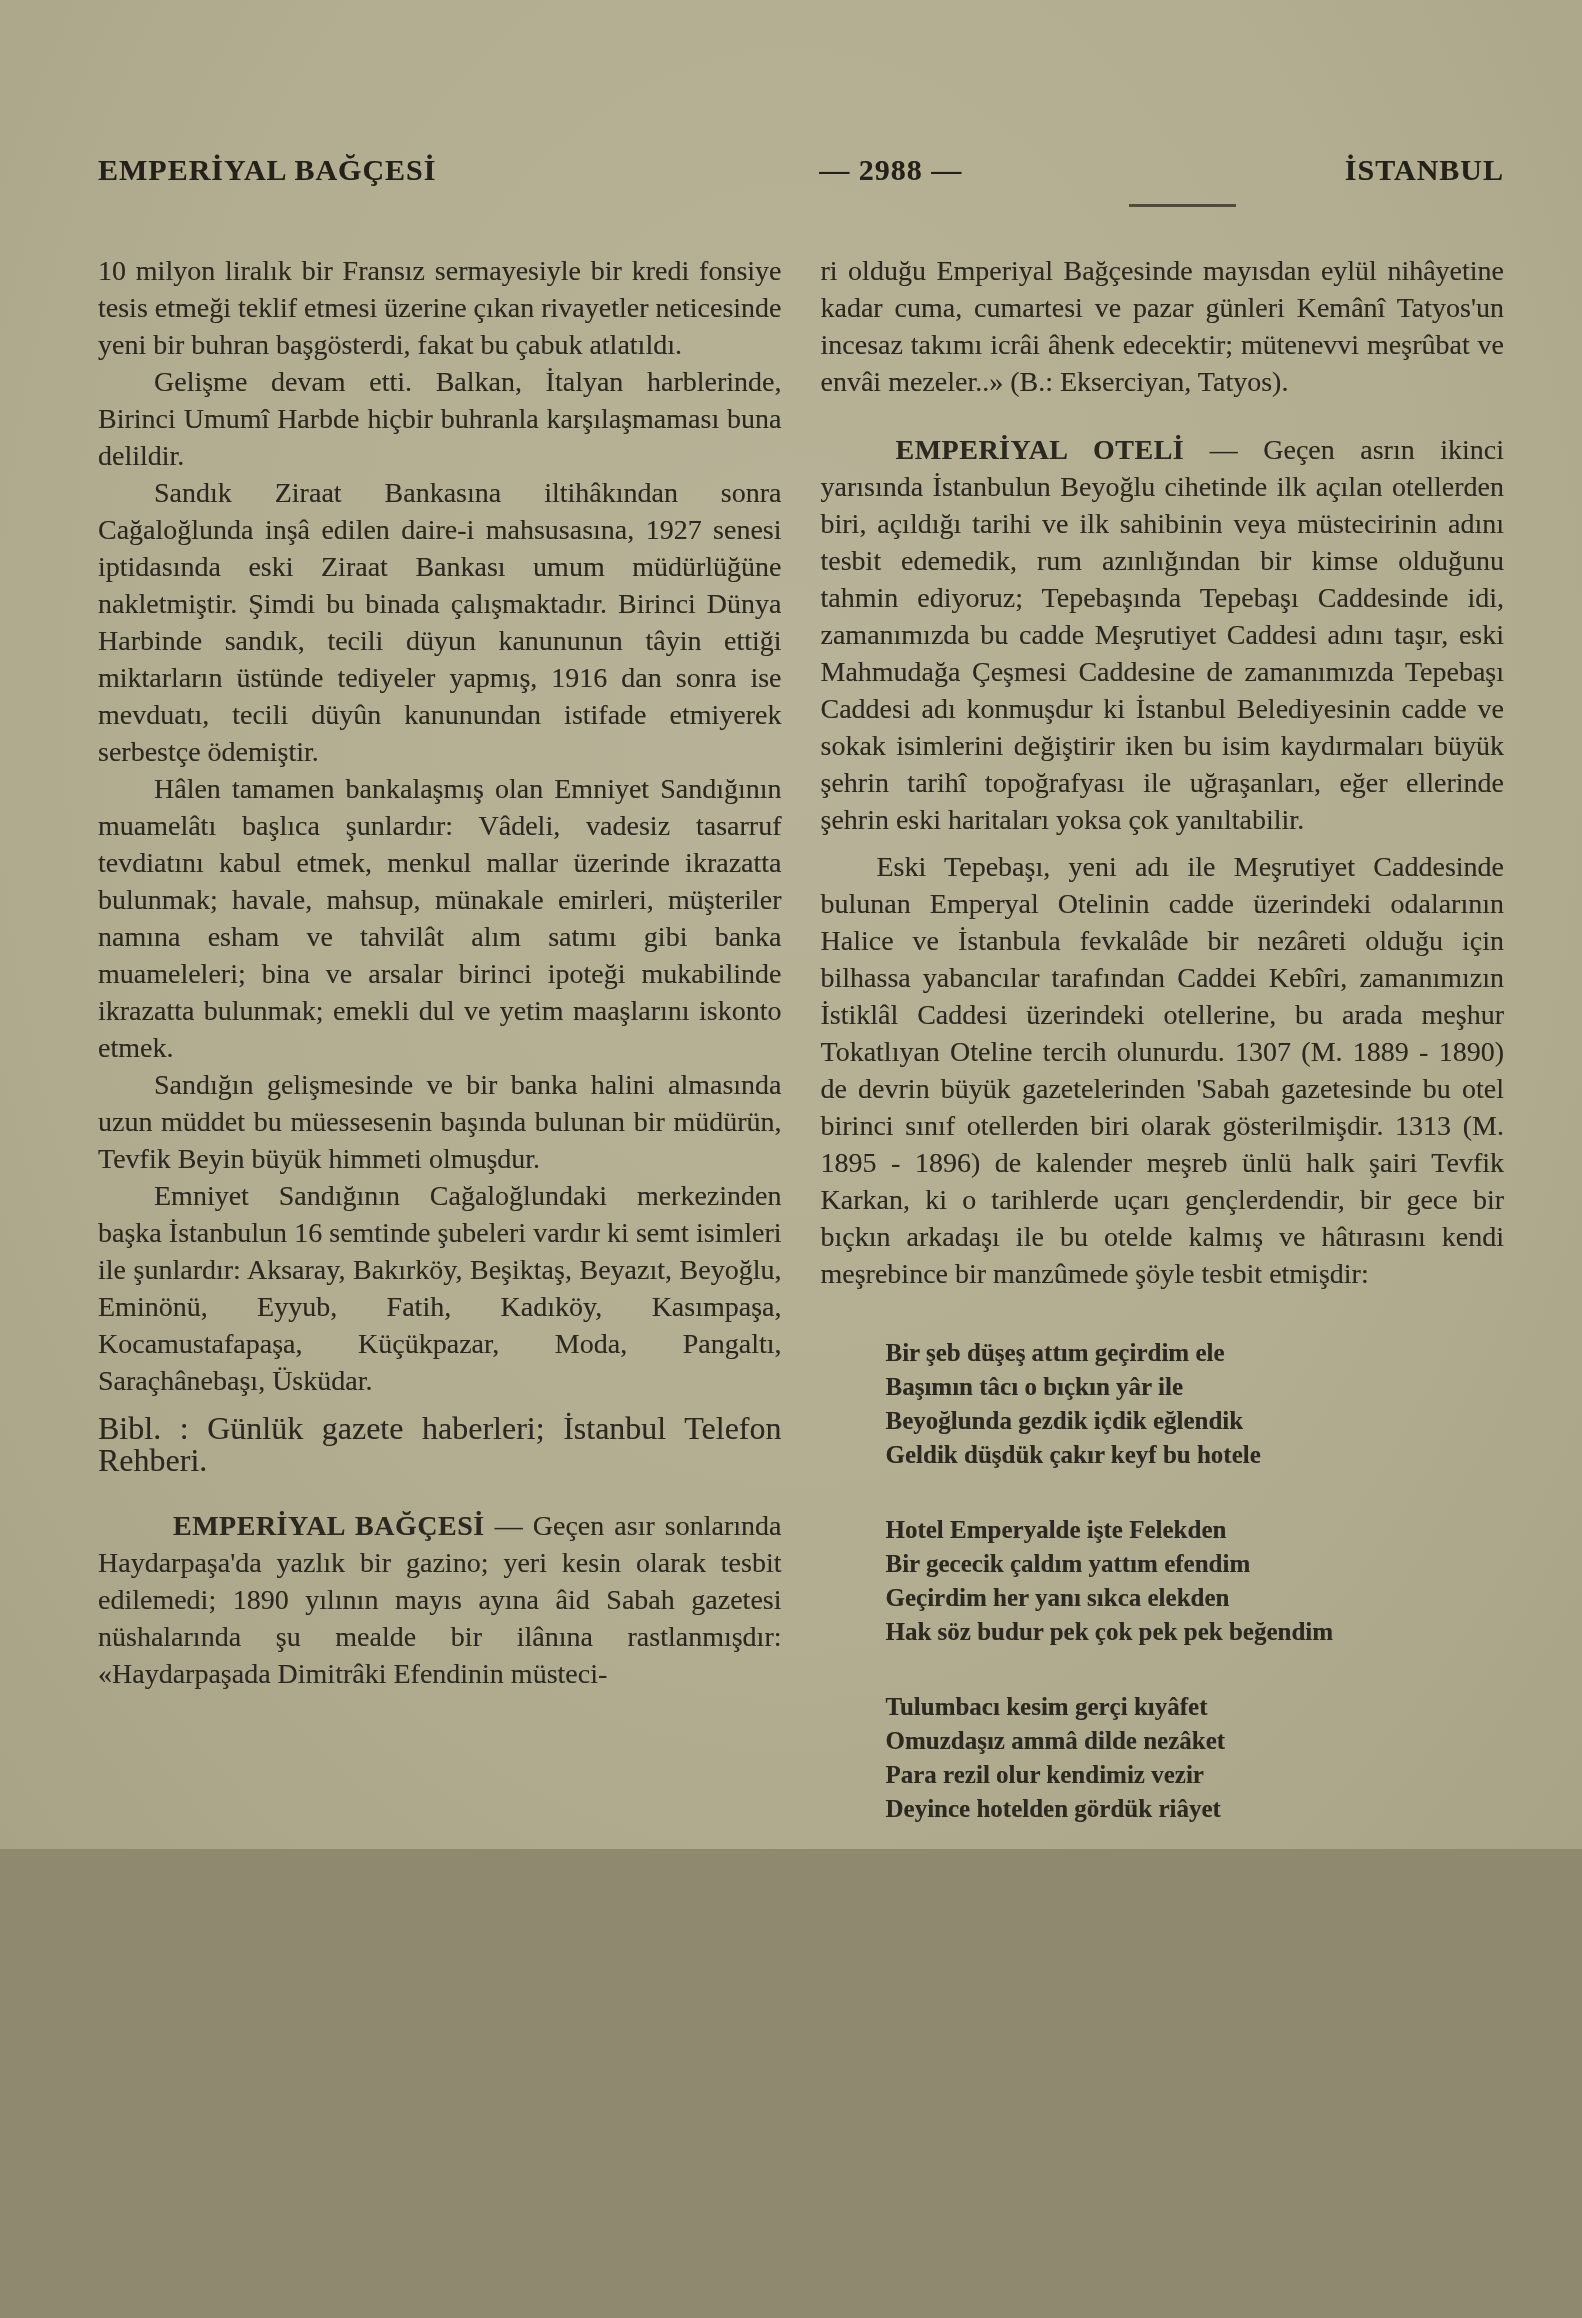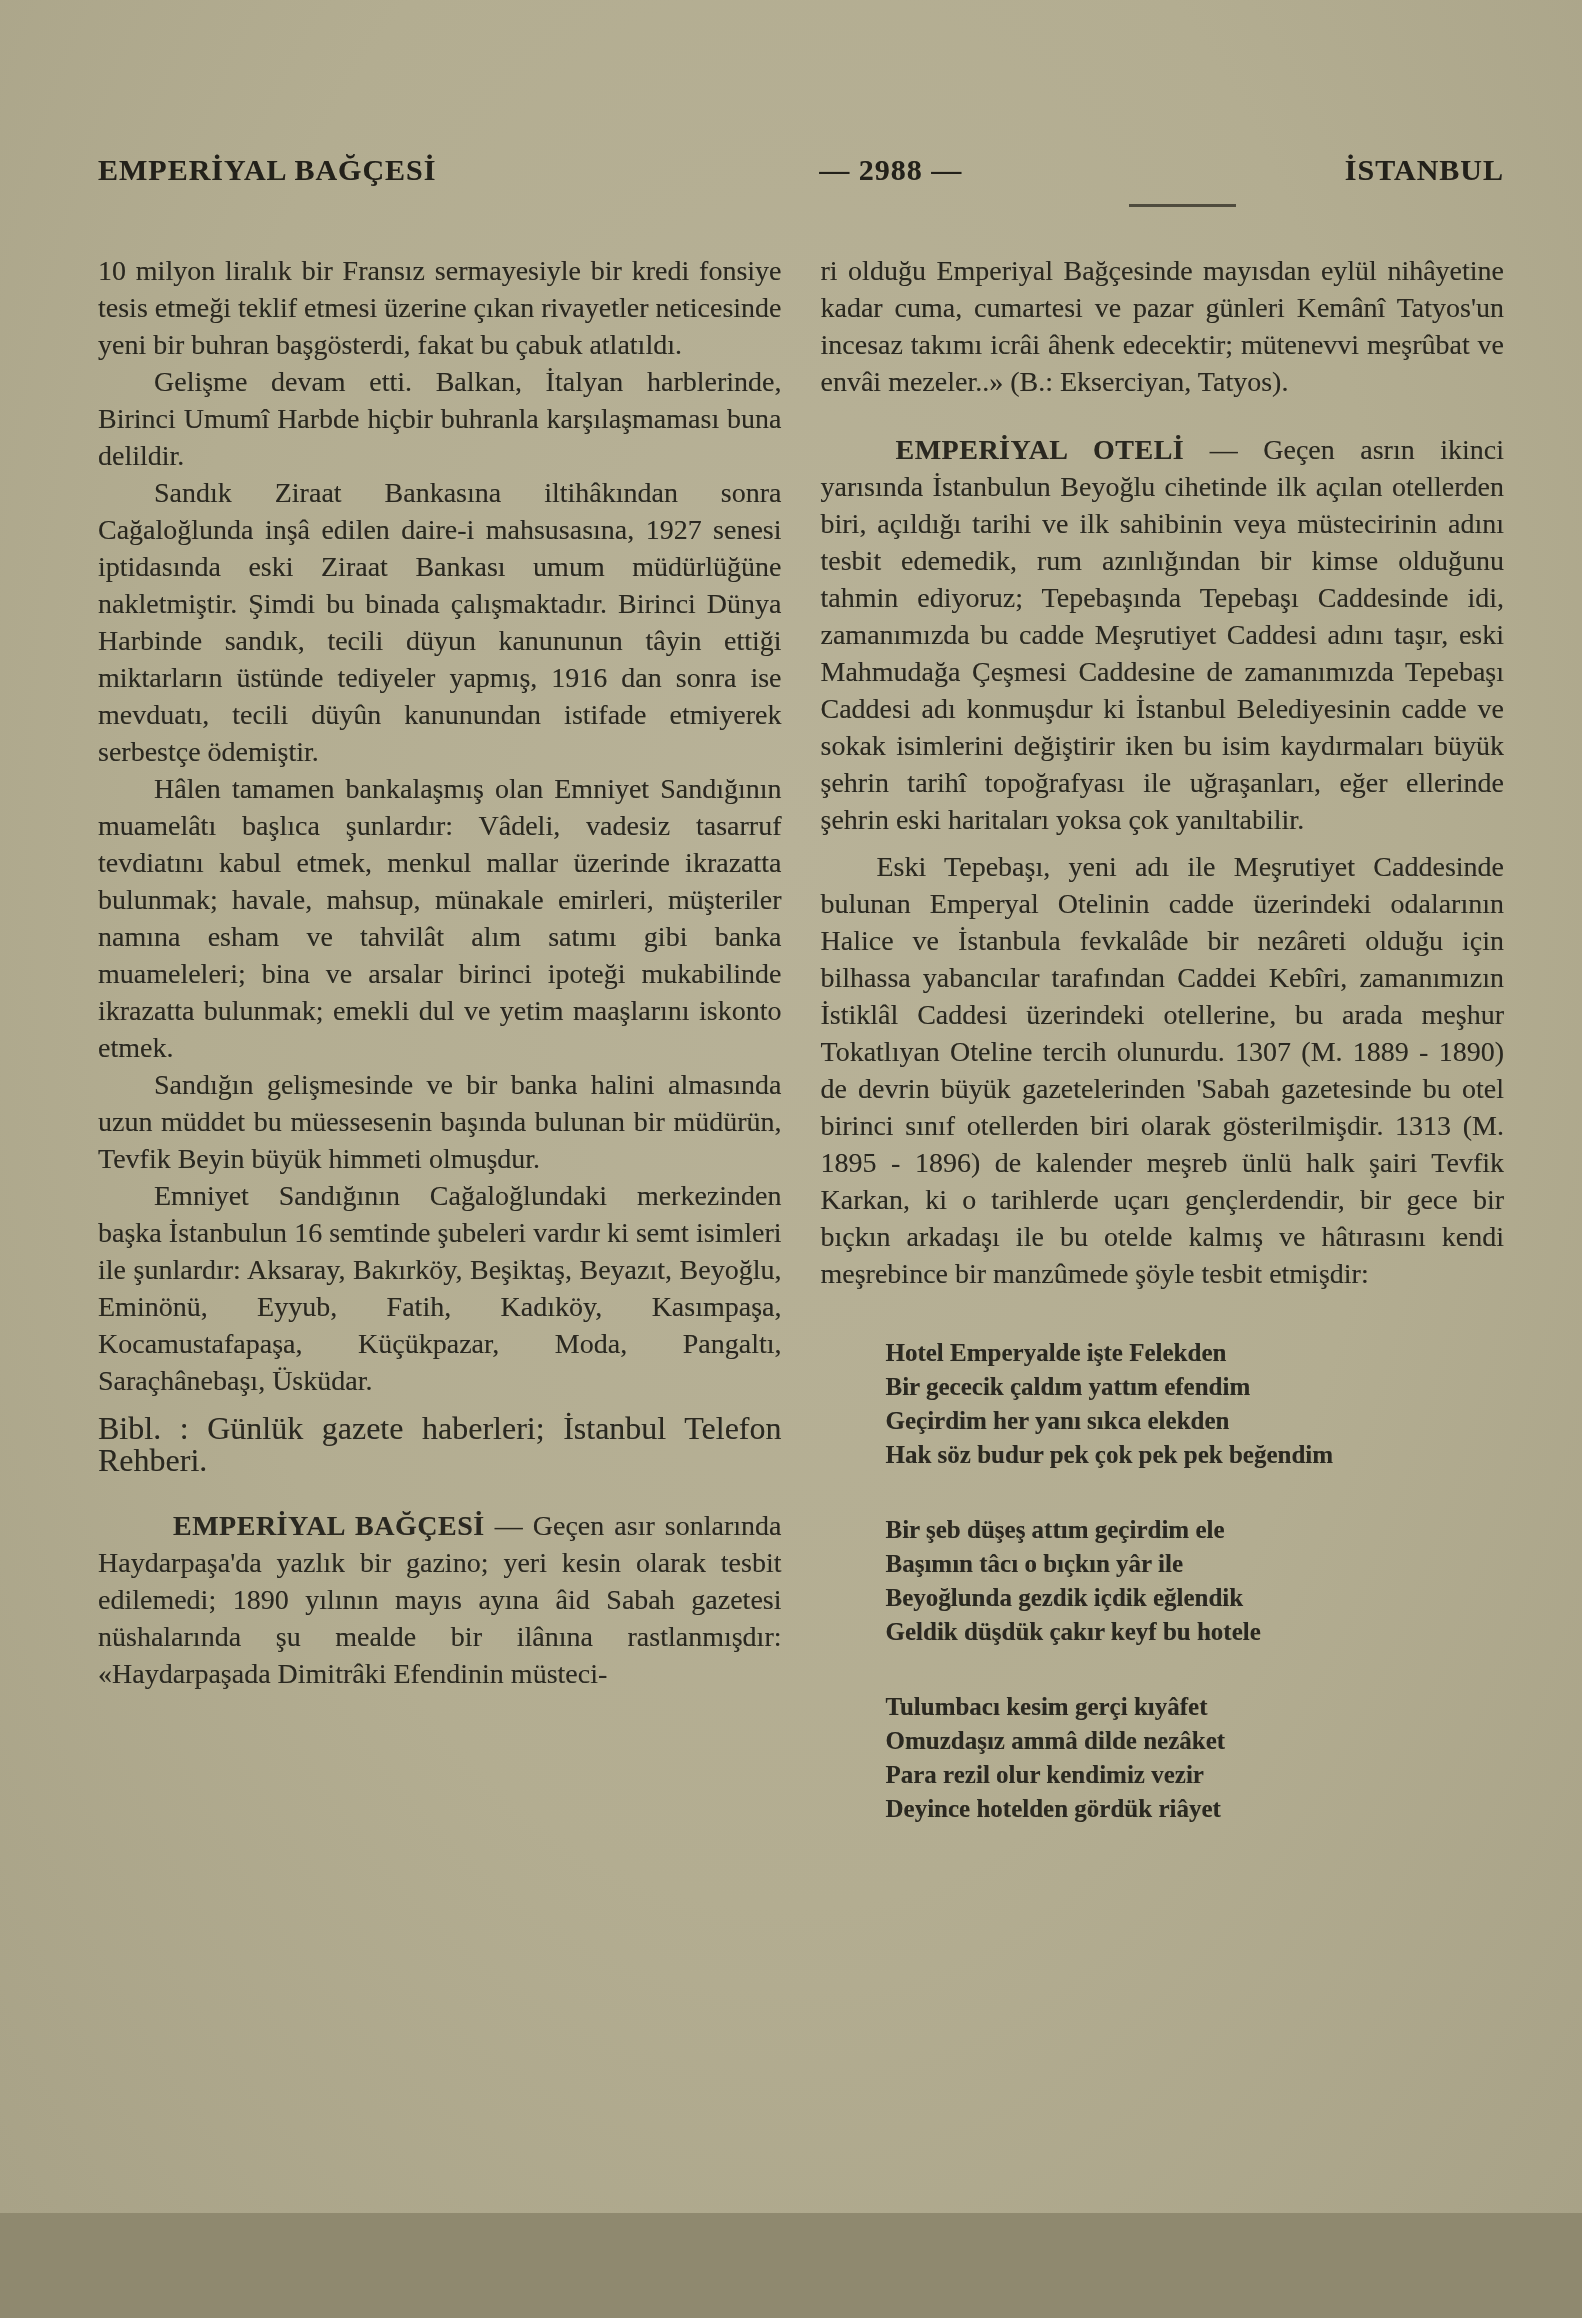--- a/index.html
+++ b/index.html
@@ -2,21 +2,21 @@
 <html style="font-size:8.3px"><head>
 <meta charset="utf-8">
 <style>
   html, body {
     margin: 0;
     padding: 0;
     background: #8f896f;
   }
   .page {
     width: 1582px;
-    height: 2213px;
+    height: 1849px;
     box-sizing: border-box;
     position: relative;
     overflow: hidden;
     background: radial-gradient(ellipse at 50% 38%, #b8b298 0%, #b3ad91 55%, #a8a287 100%);
     color: #2a2820;
     font-family: "Liberation Serif", "DejaVu Serif", serif;
     padding: 153px 78px 0 98px;
     text-shadow: 0 0 0.5px rgba(42, 40, 30, 0.35);
   }
   .header {
@@ -106,28 +106,28 @@
       <p>Emniyet Sandığının Cağaloğlundaki merkezinden başka İstanbulun 16 semtinde şubeleri vardır ki semt isimleri ile şunlardır: Aksaray, Bakırköy, Beşiktaş, Beyazıt, Beyoğlu, Eminönü, Eyyub, Fatih, Kadıköy, Kasımpaşa, Kocamustafapaşa, Küçükpazar, Moda, Pangaltı, Saraçhânebaşı, Üsküdar.</p>
       <p class="bibl">Bibl. : Günlük gazete haberleri; İstanbul Telefon Rehberi.</p>
       <p class="entry"><span class="entry-title">EMPERİYAL BAĞÇESİ</span> <span>— Geçen asır sonlarında Haydarpaşa'da yazlık bir gazino; yeri kesin olarak tesbit edilemedi; 1890 yılının mayıs ayına âid Sabah gazetesi nüshalarında şu mealde bir ilânına rastlanmışdır: «Haydarpaşada Dimitrâki Efendinin müsteci-</span></p>
     </div>
 
     <div class="col">
       <p class="noindent">ri olduğu Emperiyal Bağçesinde mayısdan eylül nihâyetine kadar cuma, cumartesi ve pazar günleri Kemânî Tatyos'un incesaz takımı icrâi âhenk edecektir; mütenevvi meşrûbat ve envâi mezeler..» (B.: Ekserciyan, Tatyos).</p>
       <p class="entry"><span class="entry-title">EMPERİYAL OTELİ</span> <span>— Geçen asrın ikinci yarısında İstanbulun Beyoğlu cihetinde ilk açılan otellerden biri, açıldığı tarihi ve ilk sahibinin veya müstecirinin adını tesbit edemedik, rum azınlığından bir kimse olduğunu tahmin ediyoruz; Tepebaşında Tepebaşı Caddesinde idi, zamanımızda bu cadde Meşrutiyet Caddesi adını taşır, eski Mahmudağa Çeşmesi Caddesine de zamanımızda Tepebaşı Caddesi adı konmuşdur ki İstanbul Belediyesinin cadde ve sokak isimlerini değiştirir iken bu isim kaydırmaları büyük şehrin tarihî topoğrafyası ile uğraşanları, eğer ellerinde şehrin eski haritaları yoksa çok yanıltabilir.</span></p>
       <p style="margin-top:10.4px">Eski Tepebaşı, yeni adı ile Meşrutiyet Caddesinde bulunan Emperyal Otelinin cadde üzerindeki odalarının Halice ve İstanbula fevkalâde bir nezâreti olduğu için bilhassa yabancılar tarafından Caddei Kebîri, zamanımızın İstiklâl Caddesi üzerindeki otellerine, bu arada meşhur Tokatlıyan Oteline tercih olunurdu. 1307 (M. 1889 - 1890) de devrin büyük gazetelerinden 'Sabah gazetesinde bu otel birinci sınıf otellerden biri olarak gösterilmişdir. 1313 (M. 1895 - 1896) de kalender meşreb ünlü halk şairi Tevfik Karkan, ki o tarihlerde uçarı gençlerdendir, bir gece bir bıçkın arkadaşı ile bu otelde kalmış ve hâtırasını kendi meşrebince bir manzûmede şöyle tesbit etmişdir:</p>
       <div class="poem">
+        <p class="stanza">Bir şeb düşeş attım geçirdim ele
+Başımın tâcı o bıçkın yâr ile
+Beyoğlunda gezdik içdik eğlendik
+Geldik düşdük çakır keyf bu hotele</p>
         <p class="stanza">Hotel Emperyalde işte Felekden
 Bir gececik çaldım yattım efendim
 Geçirdim her yanı sıkca elekden
 Hak söz budur pek çok pek pek beğendim</p>
-        <p class="stanza">Bir şeb düşeş attım geçirdim ele
-Başımın tâcı o bıçkın yâr ile
-Beyoğlunda gezdik içdik eğlendik
-Geldik düşdük çakır keyf bu hotele</p>
         <p class="stanza">Tulumbacı kesim gerçi kıyâfet
 Omuzdaşız ammâ dilde nezâket
 Para rezil olur kendimiz vezir
 Deyince hotelden gördük riâyet</p>
       </div>
     </div>
 
   </div>
 
 </div>

